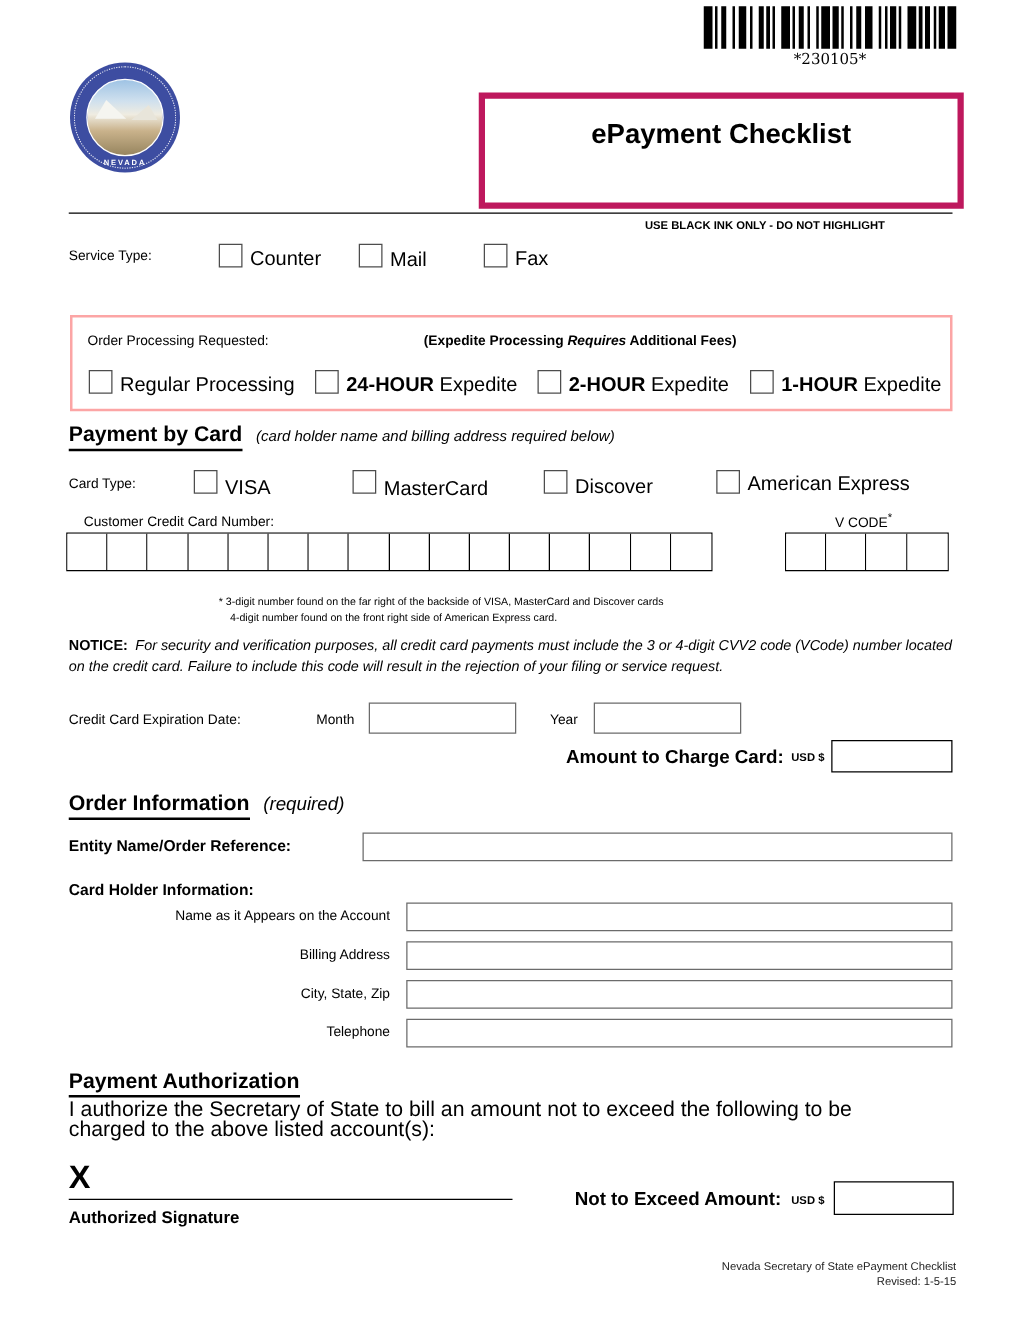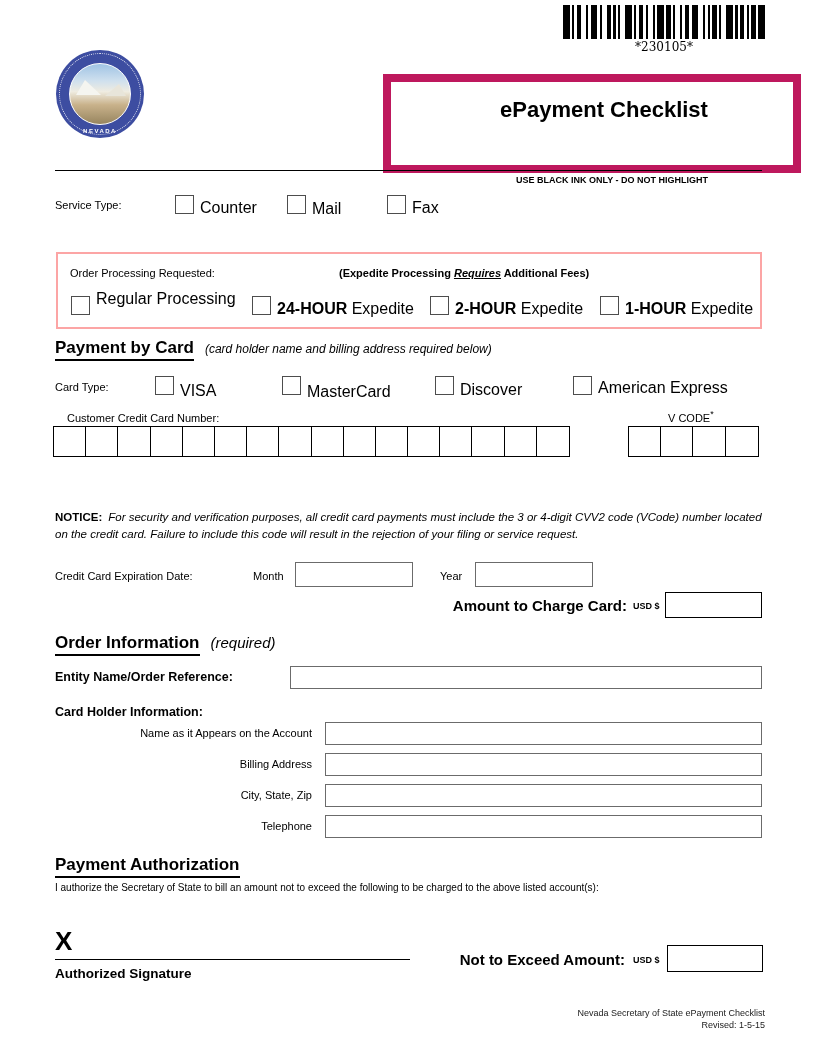--- a/index.html
+++ b/index.html
@@ -23,34 +23,34 @@
     border-left:9px solid transparent;border-right:16px solid transparent;border-bottom:15px solid #f5f5f0;}
   .seal-inner:after{content:"";position:absolute;right:4px;top:20px;width:0;height:0;
     border-left:14px solid transparent;border-right:7px solid transparent;border-bottom:12px solid #e8e5da;}
   .seal-text{position:absolute;bottom:4px;left:0;width:100%;text-align:center;color:#fff;
     font-size:6px;font-weight:bold;letter-spacing:1.5px;}
 
   
   .hdr{font-weight:bold;font-size:11.5px;line-height:15.5px;white-space:pre-wrap;}
   .hdr .name{font-size:12.5px;}
 
-  .title-box{border:8px solid #be185d;text-align:center;padding-left:24px;}
+  .title-box{border:5px solid #be185d;text-align:center;}
   .title-box .t1{font-size:22px;font-weight:bold;margin-top:15px;}
   .title-box .t2{font-size:13.5px;font-weight:bold;margin-top:2px;}
 
   .rule{border-top:1px solid #000;}
   .ink-warning{font-size:9px;font-weight:bold;text-align:center;}
 
   .ulabel{font-size:11px;white-space:nowrap;}
   .cb{width:19px;height:19px;border:1px solid #4d4d4d;background:#fff;box-sizing:border-box;}
   .cbl{font-size:16px;white-space:nowrap;}
 
   .order-box{border:2px solid #fca5a5;box-sizing:border-box;margin-top:19px;}
   .fee-note{font-size:11px;font-weight:bold;white-space:nowrap;}
-  .fee-note i{font-style:italic;text-decoration:underline;}
+  .fee-note i{font-style:italic;}
 
   .h2{font-size:17px;font-weight:bold;border-bottom:2px solid #000;padding-bottom:1px;display:inline-block;white-space:nowrap;}
   .h2note{font-style:italic;font-size:12px;margin-left:11px;white-space:nowrap;}
   .h2note.big{font-size:15px;}
 
   .grid{display:flex;border:1px solid #000;box-sizing:content-box;}
   .grid .cell{width:32.2px;height:29px;border-right:1px solid #000;box-sizing:border-box;background:#fff;}
   .grid .cell:last-child{border-right:none;}
 
   .vcode-label{font-size:11px;white-space:nowrap;}
@@ -65,21 +65,21 @@
   .plain-label{font-size:11px;white-space:nowrap;}
   .field-box{border:1px solid #6b6b6b;background:#fff;box-sizing:border-box;}
   .dark-box{border:1.5px solid #000;background:#fff;box-sizing:border-box;}
 
   .amount-label{font-size:15px;font-weight:bold;text-align:right;white-space:nowrap;}
   .currency{font-size:9px;font-weight:bold;white-space:nowrap;}
 
   .blabel{font-size:12.5px;font-weight:bold;white-space:nowrap;}
   .rlabel{font-size:11px;text-align:right;white-space:nowrap;}
 
-  .body-text{font-size:10px;line-height:16px;}
+  .body-text{font-size:17px;line-height:16px;}
   .sig-x{font-size:26px;font-weight:bold;}
   .sig-line{border-top:1.5px solid #000;}
   .sig-label{font-size:13.5px;font-weight:bold;}
 
   .footer{font-size:9px;line-height:11.5px;text-align:right;color:#222;}
   .reset-btn{border:4px solid #ec4899;font-size:14px;font-weight:bold;text-align:right;
     line-height:21px;box-sizing:border-box;cursor:pointer;font-family:"Liberation Sans",sans-serif;margin-top:31px;}
 </style>
 </head>
 <body>
@@ -141,21 +141,21 @@
   <div class="abs cbl" style="left:312px;top:200px;">Mail</div>
   <div class="abs cb" style="left:387px;top:195px;"></div>
   <div class="abs cbl" style="left:412px;top:199px;">Fax</div>
 
   <div class="abs order-box" style="left:56px;top:233px;width:706px;height:77px;">
     <div class="abs ulabel" style="left:12px;top:13px;">Order Processing Requested:</div>
     <div class="abs fee-note" style="left:281px;top:13px;">
       <span>(Expedite Processing </span><i>Requires</i><span> Additional Fees)</span>
     </div>
     <div class="abs cb" style="left:13px;top:42px;"></div>
-    <div class="abs cbl" style="left:38px;top:36px;"><b></b><span>Regular Processing</span></div>
+    <div class="abs cbl" style="left:38px;top:46px;"><b></b><span>Regular Processing</span></div>
     <div class="abs cb" style="left:194px;top:42px;"></div>
     <div class="abs cbl" style="left:219px;top:46px;"><b>24-HOUR</b><span> Expedite</span></div>
     <div class="abs cb" style="left:372px;top:42px;"></div>
     <div class="abs cbl" style="left:397px;top:46px;"><b>2-HOUR</b><span> Expedite</span></div>
     <div class="abs cb" style="left:542px;top:42px;"></div>
     <div class="abs cbl" style="left:567px;top:46px;"><b>1-HOUR</b><span> Expedite</span></div>
   </div>
 
   <div class="abs" style="left:55px;top:338px;white-space:nowrap;">
     <span class="h2">Payment by Card</span><span class="h2note">(card holder name and billing address required below)</span>
@@ -194,20 +194,24 @@
       <div class="cell"></div>
       <div class="cell"></div>
     </div>
   <div class="abs grid" id="vcode-grid" style="left:628px;top:426px;">
       <div class="cell"></div>
       <div class="cell"></div>
       <div class="cell"></div>
       <div class="cell"></div>
     </div>
 
+  <div class="abs footnote" style="left:175px;top:475px;">
+    <div>* 3-digit number found on the far right of the backside of VISA, MasterCard and Discover cards</div>
+    <div class="l2">4-digit number found on the front right side of American Express card.</div>
+  </div>
 
   <div class="abs notice" style="left:55px;top:509px;width:708px;">
     <b>NOTICE:</b><span>For security and verification purposes, all credit card payments must include the 3 or 4-digit CVV2 code (VCode) number located on the credit card.  Failure to include this code will result in the rejection of your filing or service request.</span>
   </div>
 
   <div class="abs ulabel" style="left:55px;top:570px;">Credit Card Expiration Date:</div>
   <div class="abs plain-label" style="left:253px;top:570px;">Month</div>
   <div class="abs field-box" style="left:295px;top:562px;width:118px;height:25px;"></div>
   <div class="abs plain-label" style="left:440px;top:570px;">Year</div>
   <div class="abs field-box" style="left:475px;top:562px;width:118px;height:25px;"></div>

